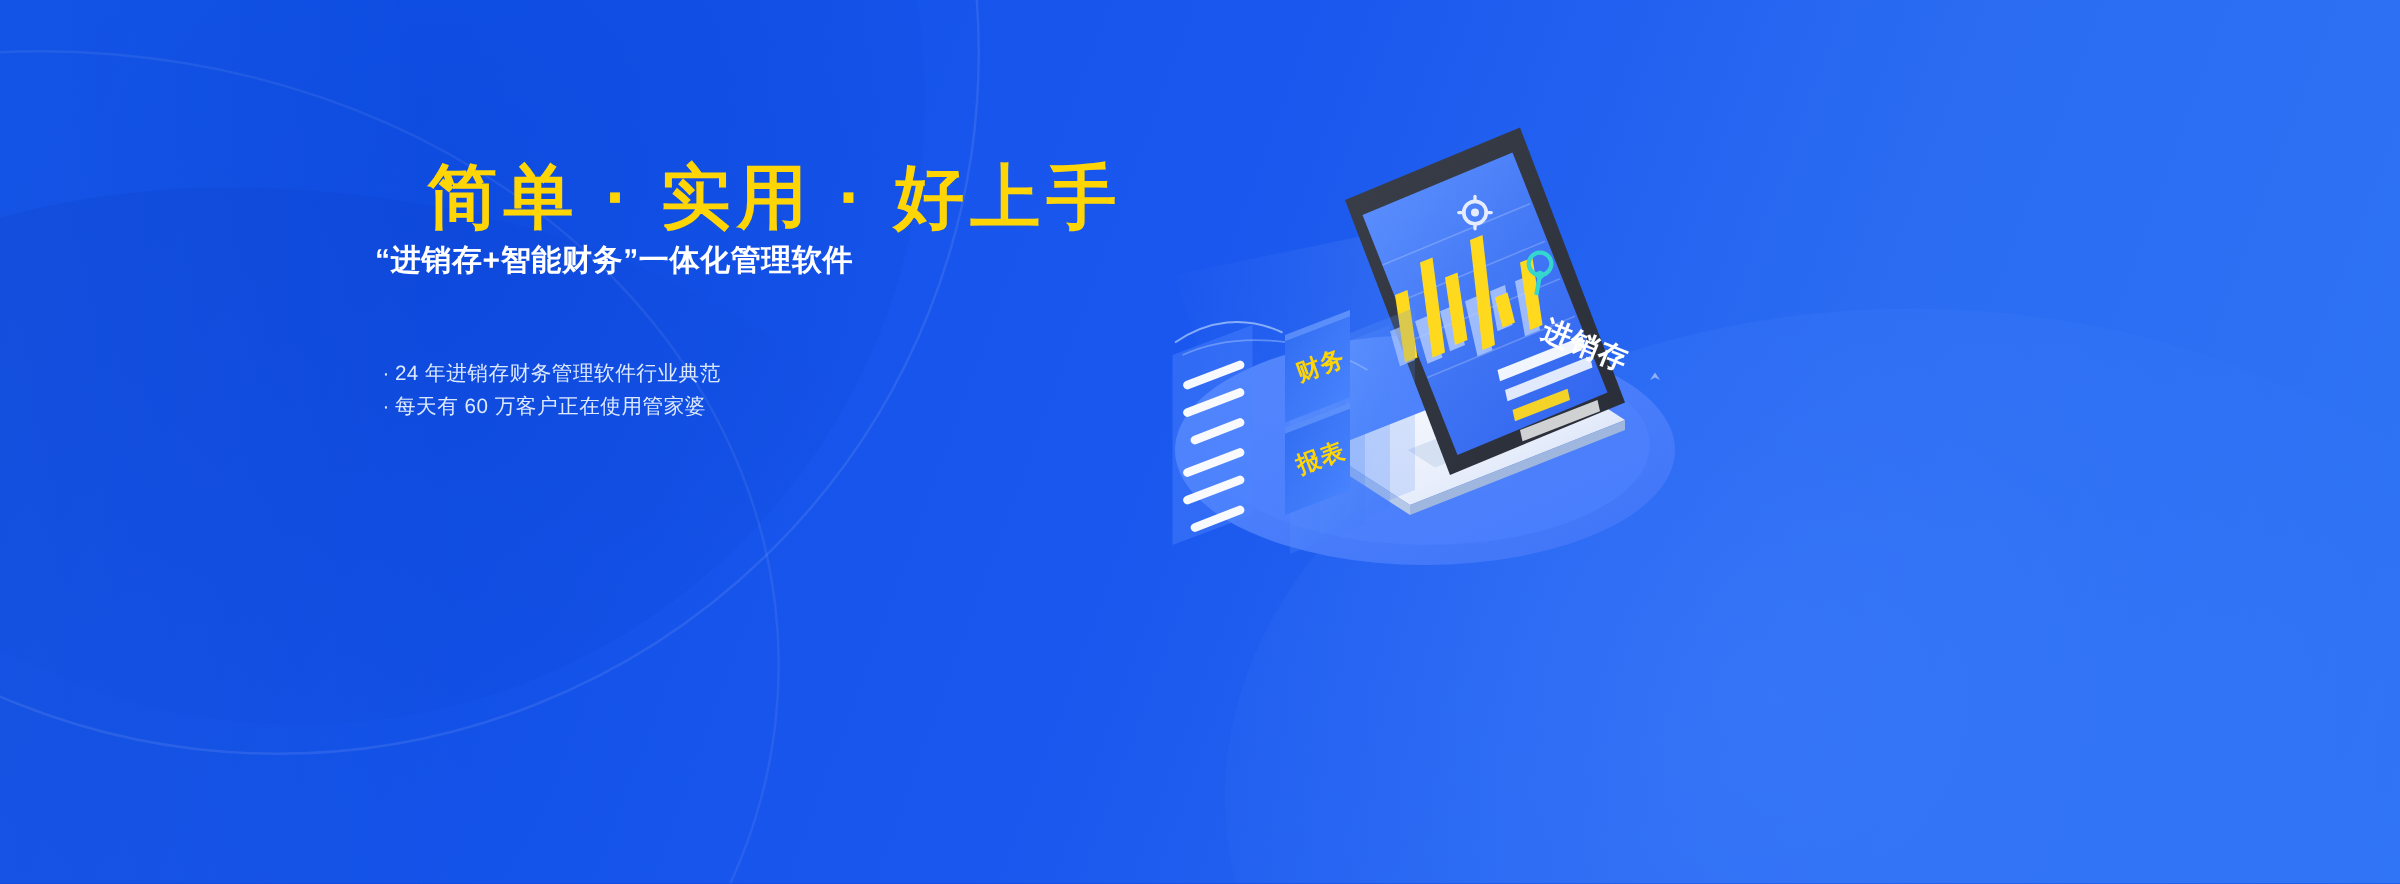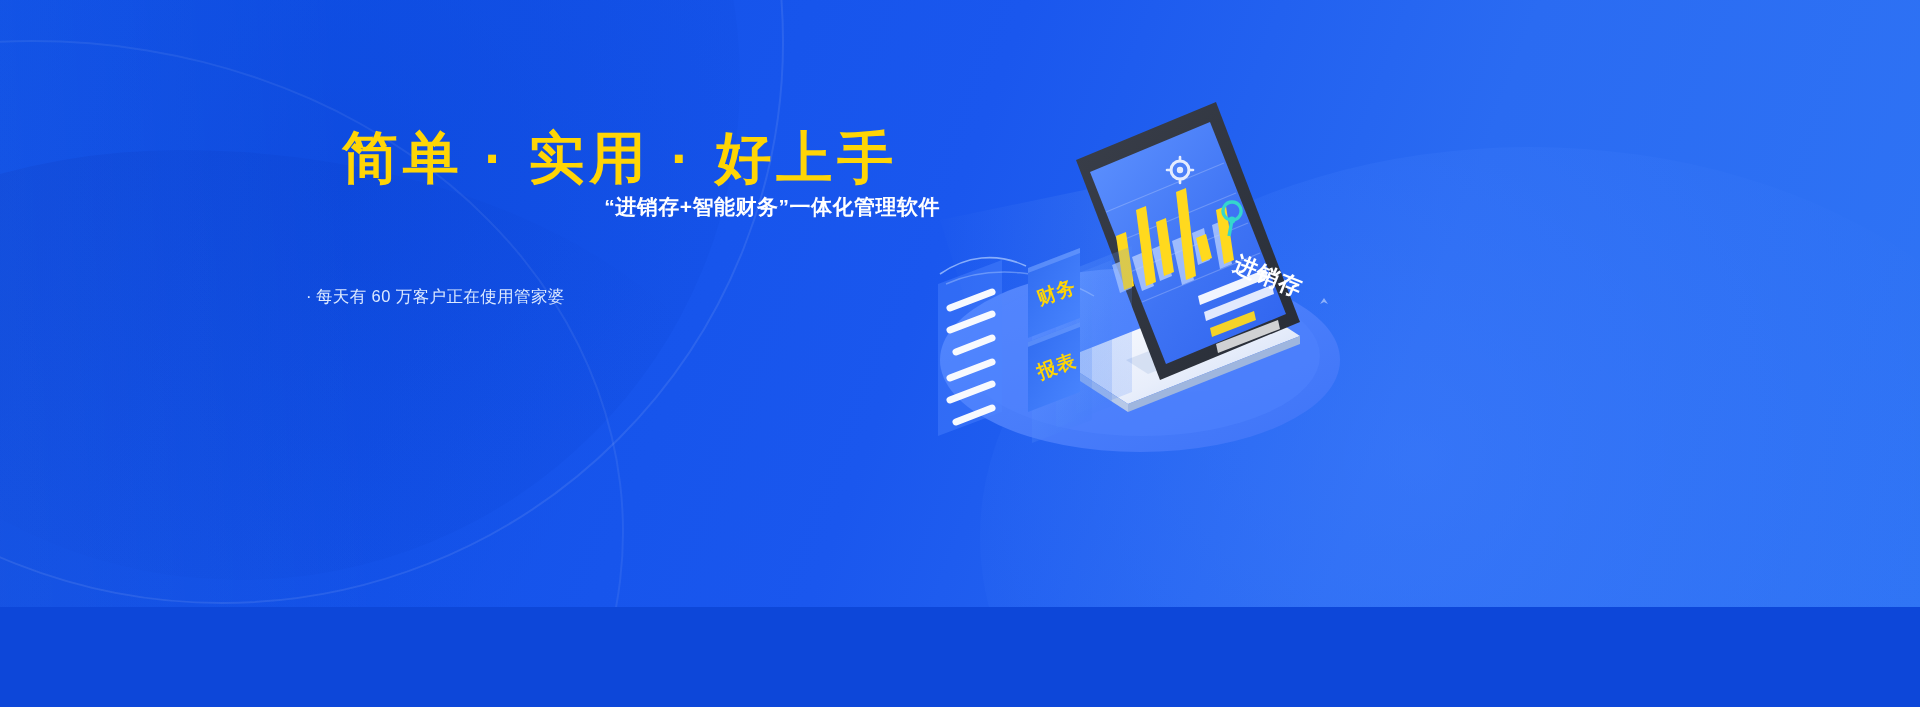--- a/index.html
+++ b/index.html
@@ -3,21 +3,21 @@
 <meta charset="utf-8">
 <style>
   html, body {
     margin: 0;
     padding: 0;
     background: #0d47d9;
   }
   .banner {
     position: relative;
     width: 1920px;
-    height: 607px;
+    height: 707px;
     overflow: hidden;
     background: linear-gradient(110deg, #0b50e8 0%, #1453ea 28%, #1a57ee 48%, #2a6bf2 72%, #2f74f5 100%);
     font-family: "Liberation Sans", "DejaVu Sans", sans-serif;
   }
 
   
   .bg-swoosh {
     position: absolute;
     pointer-events: none;
   }
@@ -67,27 +67,27 @@
     font-size: 56px;
     line-height: 1.08;
     letter-spacing: 5px;
     font-weight: 700;
     margin: 0 0 6px 0;
     white-space: nowrap;
     text-align: center;
   }
   .subhead {
     color: #ffffff;
-    font-size: 21px;
+    font-size: 24px;
     line-height: 1.25;
     font-weight: 700;
     letter-spacing: 0.5px;
     margin: 0;
     white-space: nowrap;
-    text-align: right;
+    text-align: left;
   }
   .bullets {
     margin-top: 62px;
     padding-left: 6px;
   }
   .bullet {
     color: #dce9ff;
     font-size: 16.5px;
     line-height: 26px;
     letter-spacing: 0.4px;
@@ -129,20 +129,23 @@
   <div class="bg-swoosh swoosh-c"></div>
   <div class="bg-swoosh swoosh-d"></div>
   <div class="arc-line arc-1"></div>
   <div class="arc-line arc-2"></div>
 
   <div class="copy">
     <h1 class="headline">简单 · 实用 · 好上手</h1>
     <h2 class="subhead">“进销存+智能财务”一体化管理软件</h2>
 
     <div class="bullets">
+      <div class="bullet">
+        <span class="dot">·</span><span>24 年进销存财务管理软件行业典范</span>
+      </div>
       <div class="bullet">
         <span class="dot">·</span><span>每天有 60 万客户正在使用管家婆</span>
       </div>
     </div>
   </div>
 
   <div class="illus">
     <svg width="520" height="420" viewBox="0 0 520 420" xmlns="http://www.w3.org/2000/svg">
       <defs>
         <linearGradient id="gPlatform" x1="0" y1="0" x2="1" y2="1">

